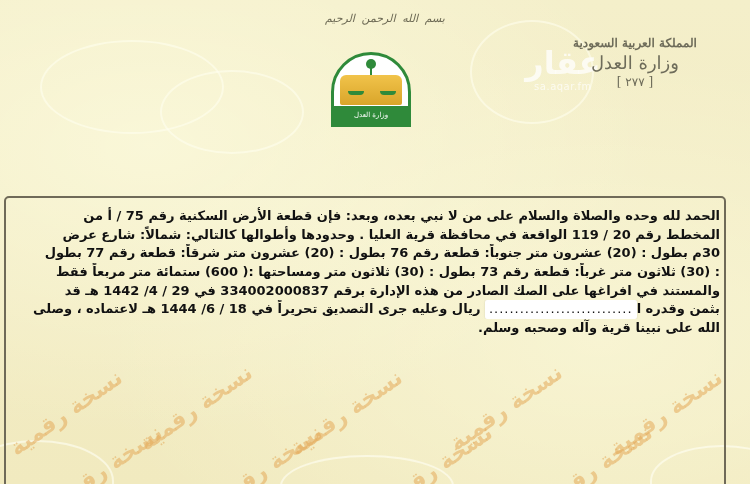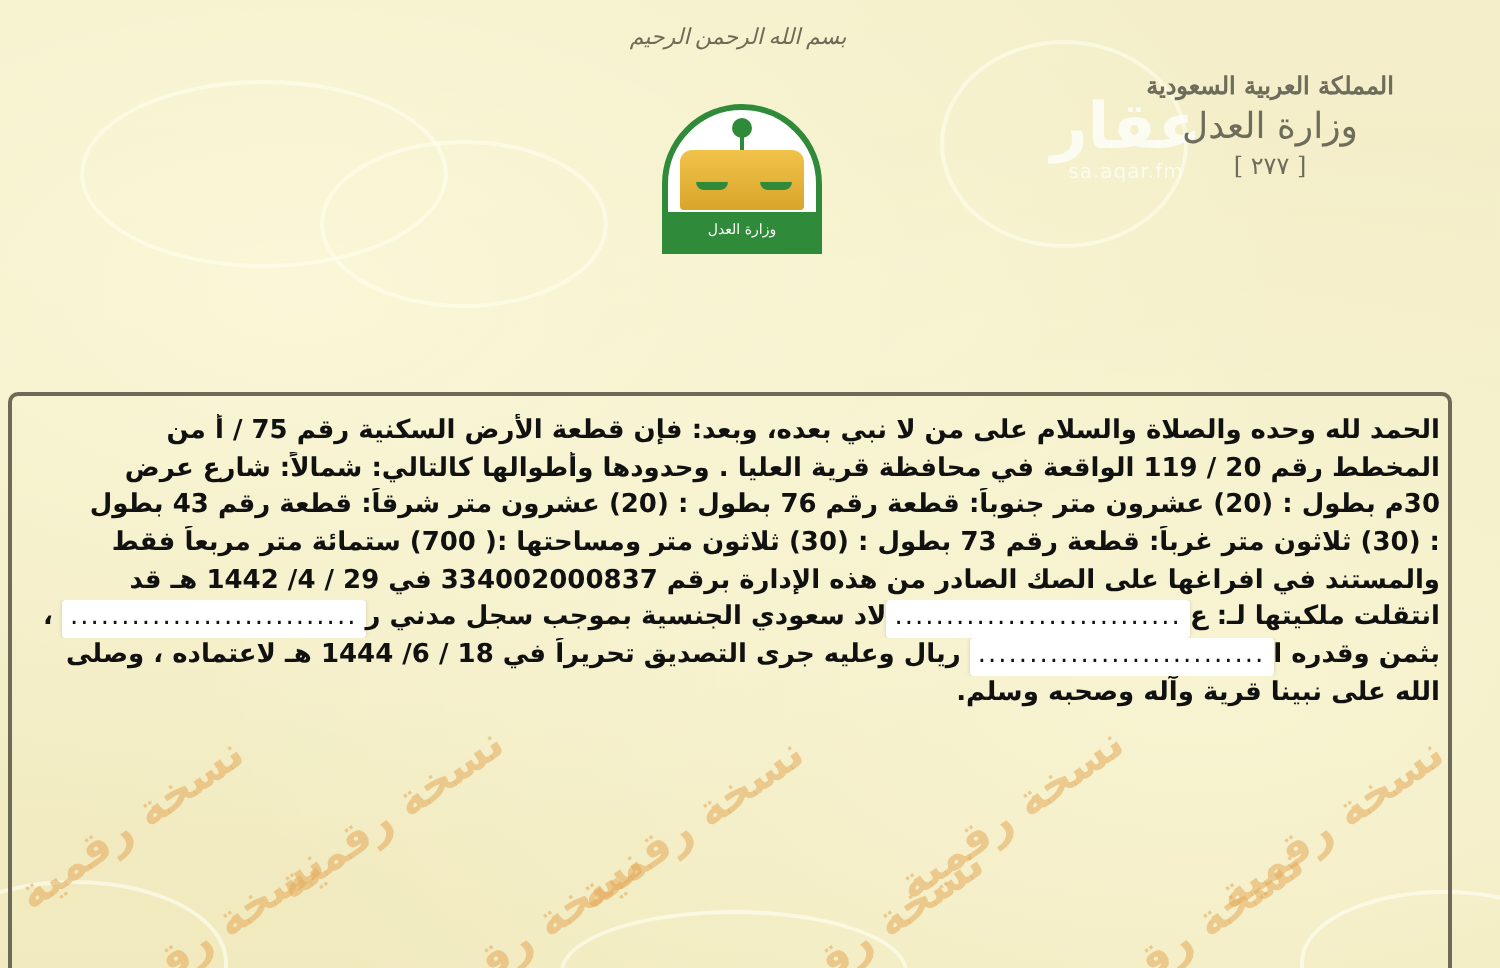--- a/index.html
+++ b/index.html
@@ -17,22 +17,22 @@
   }
   .swirl {
     position: absolute; border: 2px solid rgba(255,255,240,0.55); border-radius: 50%;
   }
   .arch {
     position: absolute; border: 2px solid rgba(255,255,245,0.6);
     border-bottom: none; border-radius: 60% 60% 0 0;
   }
   
   .basmala {
-    position: absolute; left: 309px; top: 12px; width: 120px; text-align: center;
-    font-family: Liberation Serif, serif; font-size: 11px; color: #6d6a55; font-style: italic;
+    position: absolute; left: 325px; top: 12px; width: 120px; text-align: left;
+    font-family: Liberation Mono, monospace; font-size: 11px; color: #6d6a55; font-style: italic;
   }
   .emblem {
     position: absolute; left: 331px; top: 52px; width: 80px; height: 75px;
     background: #fff; border: 3px solid #2f8a3a; border-radius: 40px 40px 0 0;
     box-sizing: border-box; overflow: hidden;
   }
   .emblem .book {
     position: absolute; left: 6px; top: 20px; width: 62px; height: 30px;
     background: linear-gradient(180deg, #f1c34a, #d9a52a);
     border-radius: 6px 6px 2px 2px;
@@ -114,26 +114,23 @@
   <div class="l1">المملكة العربية السعودية</div>
   <div class="l2">وزارة العدل</div>
   <div class="l3">[ ٢٧٧ ]</div>
 </div>
 
 <div class="box"></div>
 
 <div class="body-text">
   <span class="line">الحمد لله وحده والصلاة والسلام على من لا نبي بعده، وبعد: فإن قطعة الأرض السكنية رقم 75 / أ من</span>
   <span class="line">المخطط رقم 20 / 119 الواقعة في محافظة قرية العليا . وحدودها وأطوالها كالتالي: شمالاً: شارع عرض</span>
-  <span class="line">30م بطول : (20) عشرون متر جنوباً: قطعة رقم 76 بطول : (20) عشرون متر شرقاً: قطعة رقم 43 بطول</span>
-  <span class="line">: (30) ثلاثون متر غرباً: قطعة رقم 73 بطول : (30) ثلاثون متر ومساحتها :( 700) ستمائة متر مربعاً فقط</span>
+  <span class="line">30م بطول : (20) عشرون متر جنوباً: قطعة رقم 76 بطول : (20) عشرون متر شرقاً: قطعة رقم 77 بطول</span>
+  <span class="line">: (30) ثلاثون متر غرباً: قطعة رقم 73 بطول : (30) ثلاثون متر ومساحتها :( 600) ستمائة متر مربعاً فقط</span>
   <span class="line">والمستند في افراغها على الصك الصادر من هذه الإدارة برقم 334002000837 في 29 / 4/ 1442 هـ قد</span>
-  <span class="line">
-    <span>انتقلت ملكيتها لـ: ع</span><span class="blank">............................</span><span>لاد سعودي الجنسية بموجب سجل مدني ر</span><span class="blank">............................</span><span> ،</span>
-  </span>
   <span class="line">
     <span>بثمن وقدره ا</span><span class="blank">............................</span><span> ريال وعليه جرى التصديق تحريراً في 18 / 6/ 1444 هـ لاعتماده ، وصلى</span>
   </span>
   <span class="line">الله على نبينا قرية وآله وصحبه وسلم.</span>
 </div>
 
 <div class="stamp" style="left:0px;top:400px;">نسخة رقمية</div>
 <div class="stamp" style="left:130px;top:395px;">نسخة رقمية</div>
 <div class="stamp" style="left:280px;top:400px;">نسخة رقمية</div>
 <div class="stamp" style="left:440px;top:395px;">نسخة رقمية</div>

